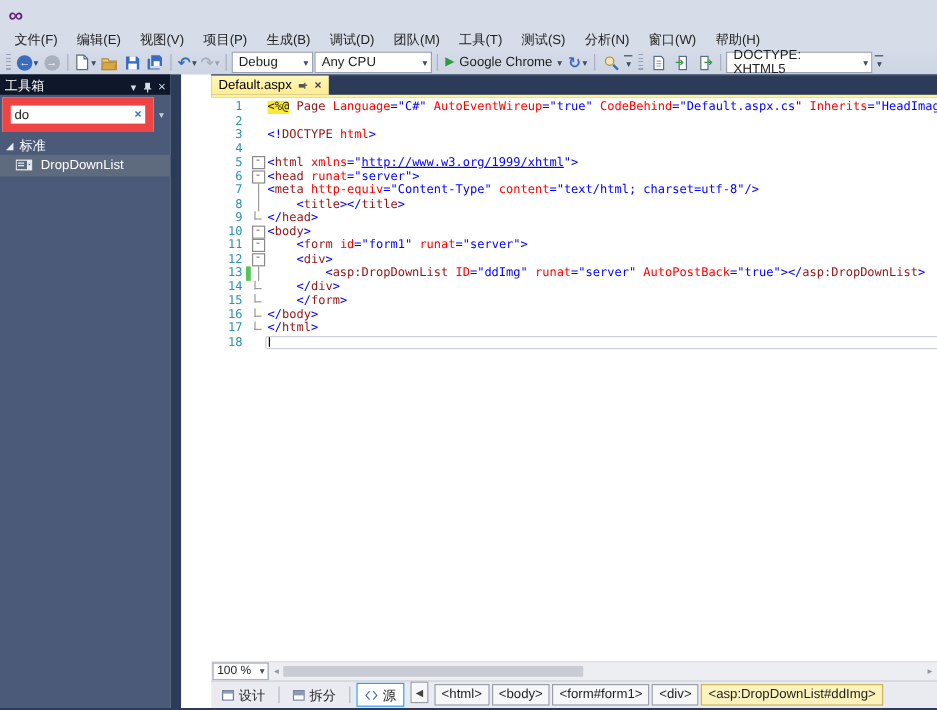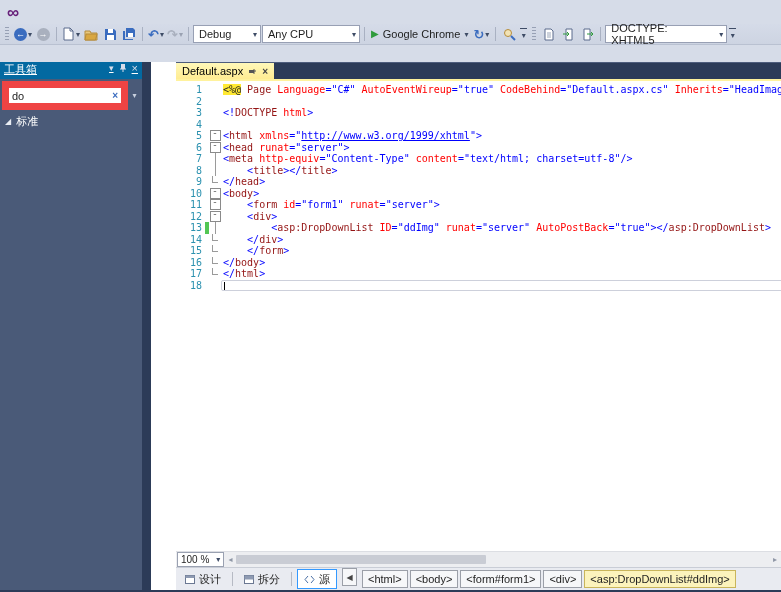--- a/index.html
+++ b/index.html
@@ -30,21 +30,21 @@
   .combo .caret{margin-left:6px;}
   .flatdrop{display:flex;align-items:center;height:18px;padding:0 2px;}
   .ovf{display:flex;flex-direction:column;align-items:center;justify-content:center;width:9px;height:16px;}
   .ovf i{display:block;width:7px;height:1px;background:#3E4C66;margin-bottom:2px;}
   .ovf .caret{margin:0;}
   
   .main{position:absolute;top:62px;left:0;right:0;bottom:2px;display:flex;}
   .bottom-border{position:absolute;left:0;right:0;bottom:0;height:2px;background:#2C3B58;}
   
   .toolbox{width:142px;background:#4A5A78;display:flex;flex-direction:column;color:#fff;}
-  .tb-header{height:17px;display:flex;align-items:flex-start;padding:0 4px;background:#0369a1;text-decoration:underline;}
+  .tb-header{height:17px;display:flex;align-items:flex-end;padding:0 4px;background:#0f172a;}
   .tb-title{flex:1;font-size:11px;}
   .tb-hicons{display:flex;align-items:center;gap:5px;color:#D7DEEA;font-size:9px;}
   .tb-searchrow{display:flex;align-items:center;margin:2px 2px 3px 2px;gap:1px;}
   .tb-search{flex:1;height:15px;background:#fff;border:7px solid #ef4444;display:flex;align-items:center;padding:0 3px;color:#1E1E1E;}
   .tb-search .val{flex:1;}
   .tb-clear{color:#3A6CBF;font-weight:bold;font-size:10px;}
   .tb-sdrop{width:11px;text-align:center;color:#C8D0DE;font-size:8px;}
   .tb-section{height:16px;display:flex;align-items:center;gap:5px;padding-left:5px;font-size:11px;}
   .tb-tri{font-size:8px;color:#E8ECF2;}
   .tb-item{height:18px;display:flex;align-items:center;gap:7px;padding-left:13px;background:#5E6A7E;}
@@ -95,20 +95,34 @@
 </style>
 </head>
 <body>
 
 <div id="app">
 
   <div class="titlebar">
     <span class="vslogo">∞</span>
   </div>
 
+  <div class="menubar" id="menu-items">
+      <span class="menu-item">文件(F)</span>
+      <span class="menu-item">编辑(E)</span>
+      <span class="menu-item">视图(V)</span>
+      <span class="menu-item">项目(P)</span>
+      <span class="menu-item">生成(B)</span>
+      <span class="menu-item">调试(D)</span>
+      <span class="menu-item">团队(M)</span>
+      <span class="menu-item">工具(T)</span>
+      <span class="menu-item">测试(S)</span>
+      <span class="menu-item">分析(N)</span>
+      <span class="menu-item">窗口(W)</span>
+      <span class="menu-item">帮助(H)</span>
+    </div>
 
   <div class="toolbar">
     <div class="grip"></div>
     <div class="tbtn">
       <span class="icirc blue">←</span>
       <span class="caret">▾</span>
     </div>
     <div class="tbtn">
       <span class="icirc gray">→</span>
     </div>
@@ -227,20 +241,31 @@
         <div class="tb-search">
           <span class="val">do</span>
           <span class="tb-clear">×</span>
         </div>
         <span class="tb-sdrop">▾</span>
       </div>
       <div class="tb-section">
         <span class="tb-tri">◢</span>
         <span>标准</span>
       </div>
+      <div id="toolbox-items">
+          <div class="tb-item">
+            <svg width="14" height="12" viewBox="0 0 14 12">
+              <rect x="0.5" y="1.5" width="13" height="8" fill="none" stroke="#E8ECF2"></rect>
+              <rect x="9.5" y="1.5" width="4" height="8" fill="#E8ECF2"></rect>
+              <path d="M10.5 4.5l1 1.5 1-1.5z" fill="#4A5A78"></path>
+              <path d="M2 4h5M2 6h5" stroke="#E8ECF2"></path>
+            </svg>
+            <span>DropDownList</span>
+          </div>
+        </div>
     </div>
 
     <div class="splitter"></div>
 
     <div class="editorcol">
       <div class="tabstrip">
         <div class="tab">
           <span>Default.aspx</span>
           <span class="pin">
             <svg width="9" height="9" viewBox="0 0 9 9">

